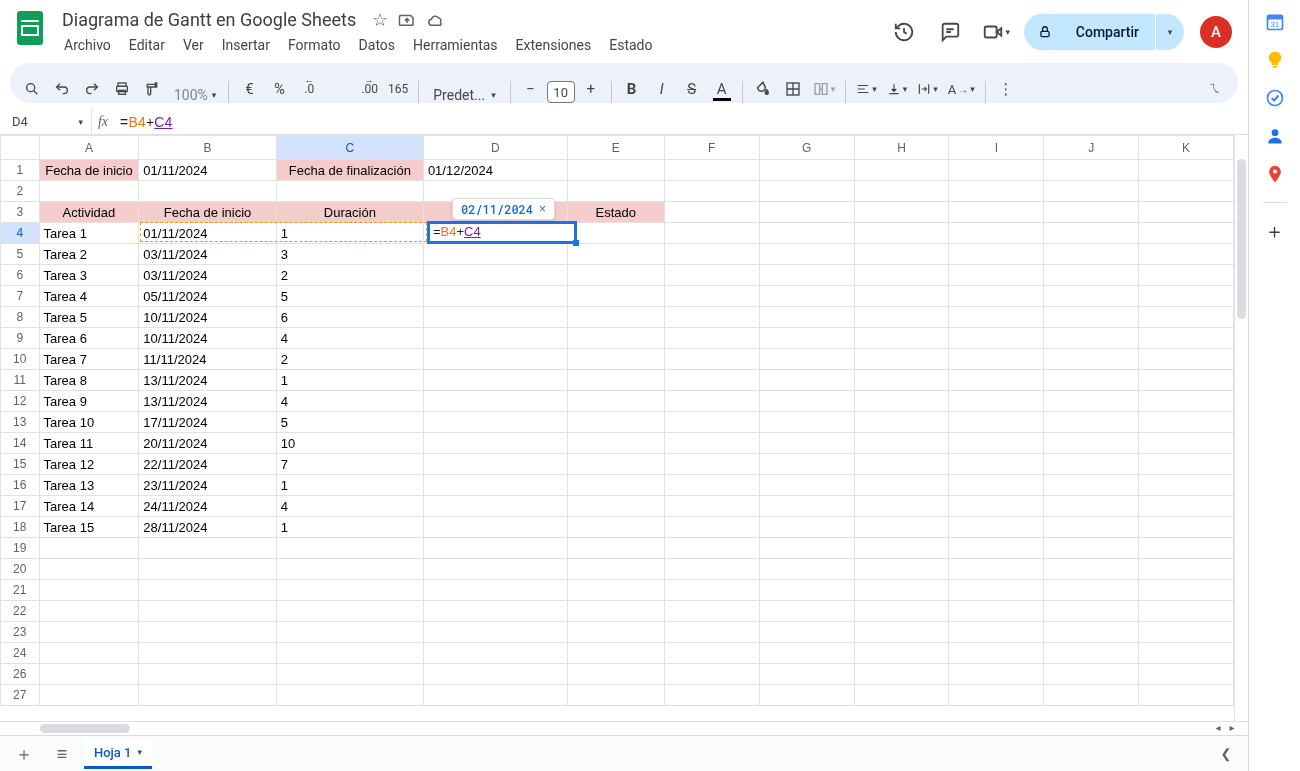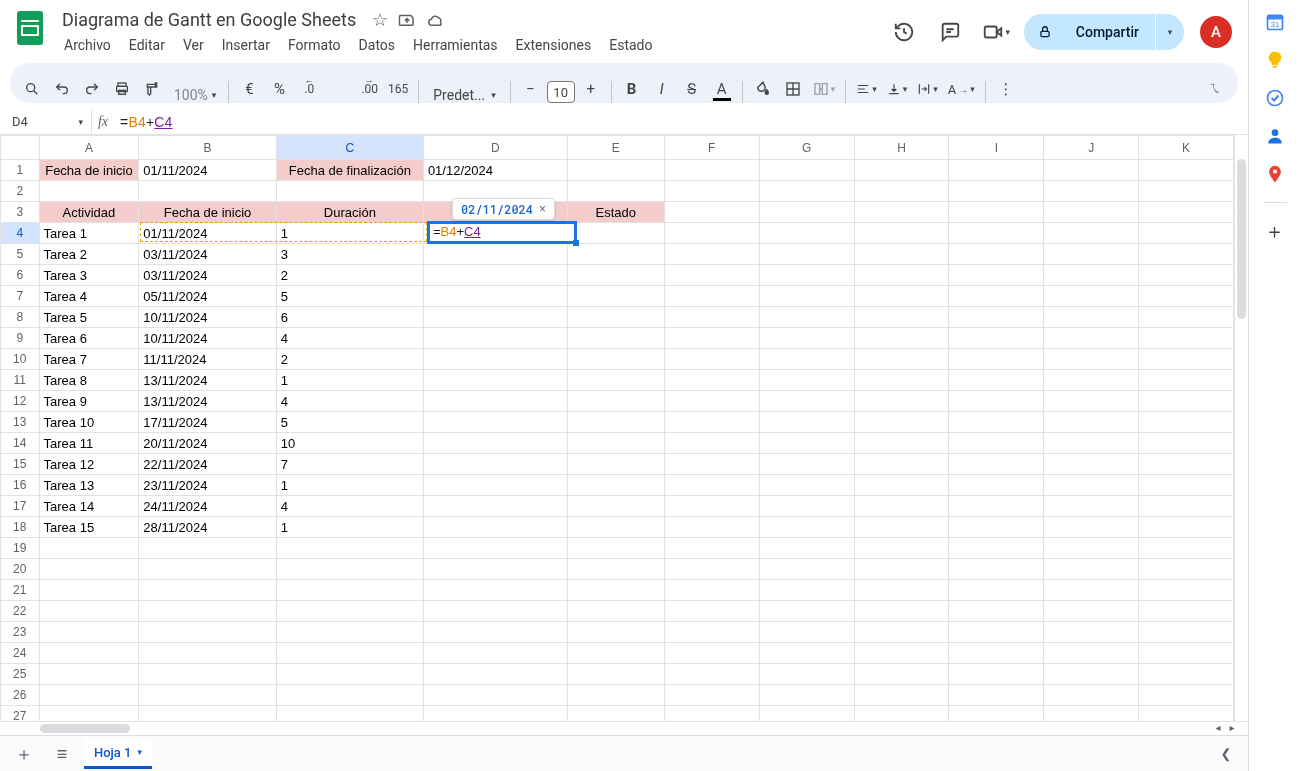--- a/index.html
+++ b/index.html
@@ -646,34 +646,20 @@
                 <td class=""></td>
                 <td class=""></td>
                 <td class=""></td>
                 <td class=""></td>
                 <td class=""></td>
                 <td class=""></td>
                 <td class=""></td>
                 <td class=""></td>
               </tr>
               <tr>
-                <th class="row-h ">25</th>
-                <td class=""></td>
-                <td class=""></td>
-                <td class=""></td>
-                <td class=""></td>
-                <td class=""></td>
-                <td class=""></td>
-                <td class=""></td>
-                <td class=""></td>
-                <td class=""></td>
-                <td class=""></td>
-                <td class=""></td>
-              </tr>
-              <tr>
                 <th class="row-h ">26</th>
                 <td class=""></td>
                 <td class=""></td>
                 <td class=""></td>
                 <td class=""></td>
                 <td class=""></td>
                 <td class=""></td>
                 <td class=""></td>
                 <td class=""></td>
                 <td class=""></td>

